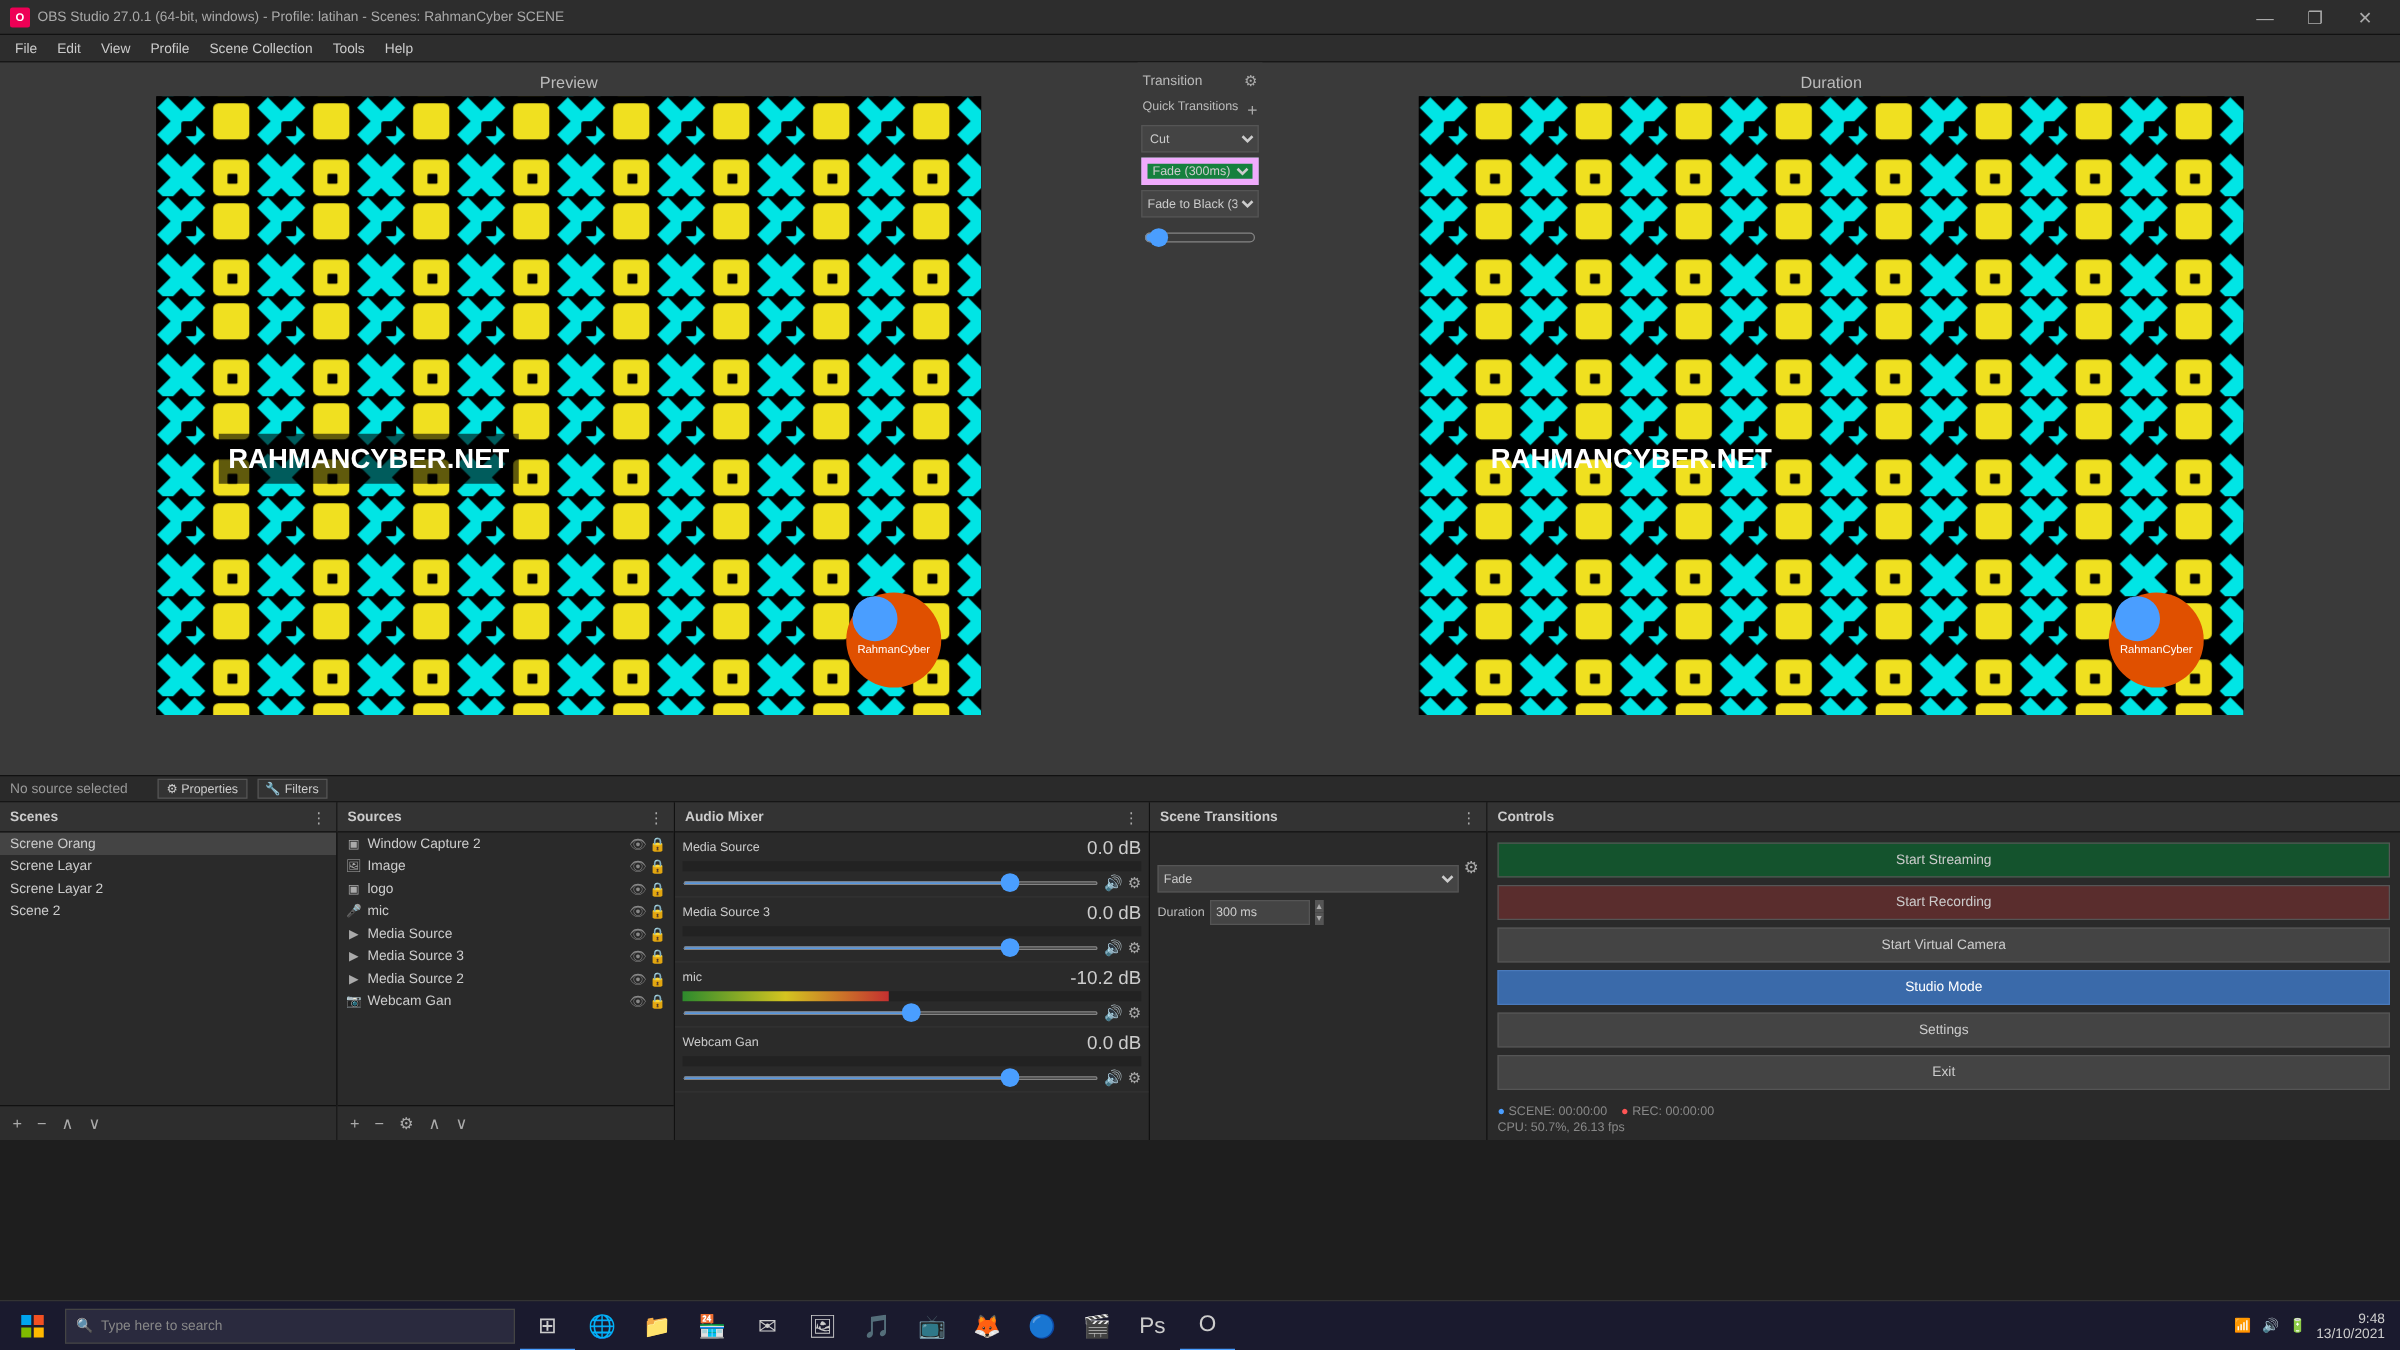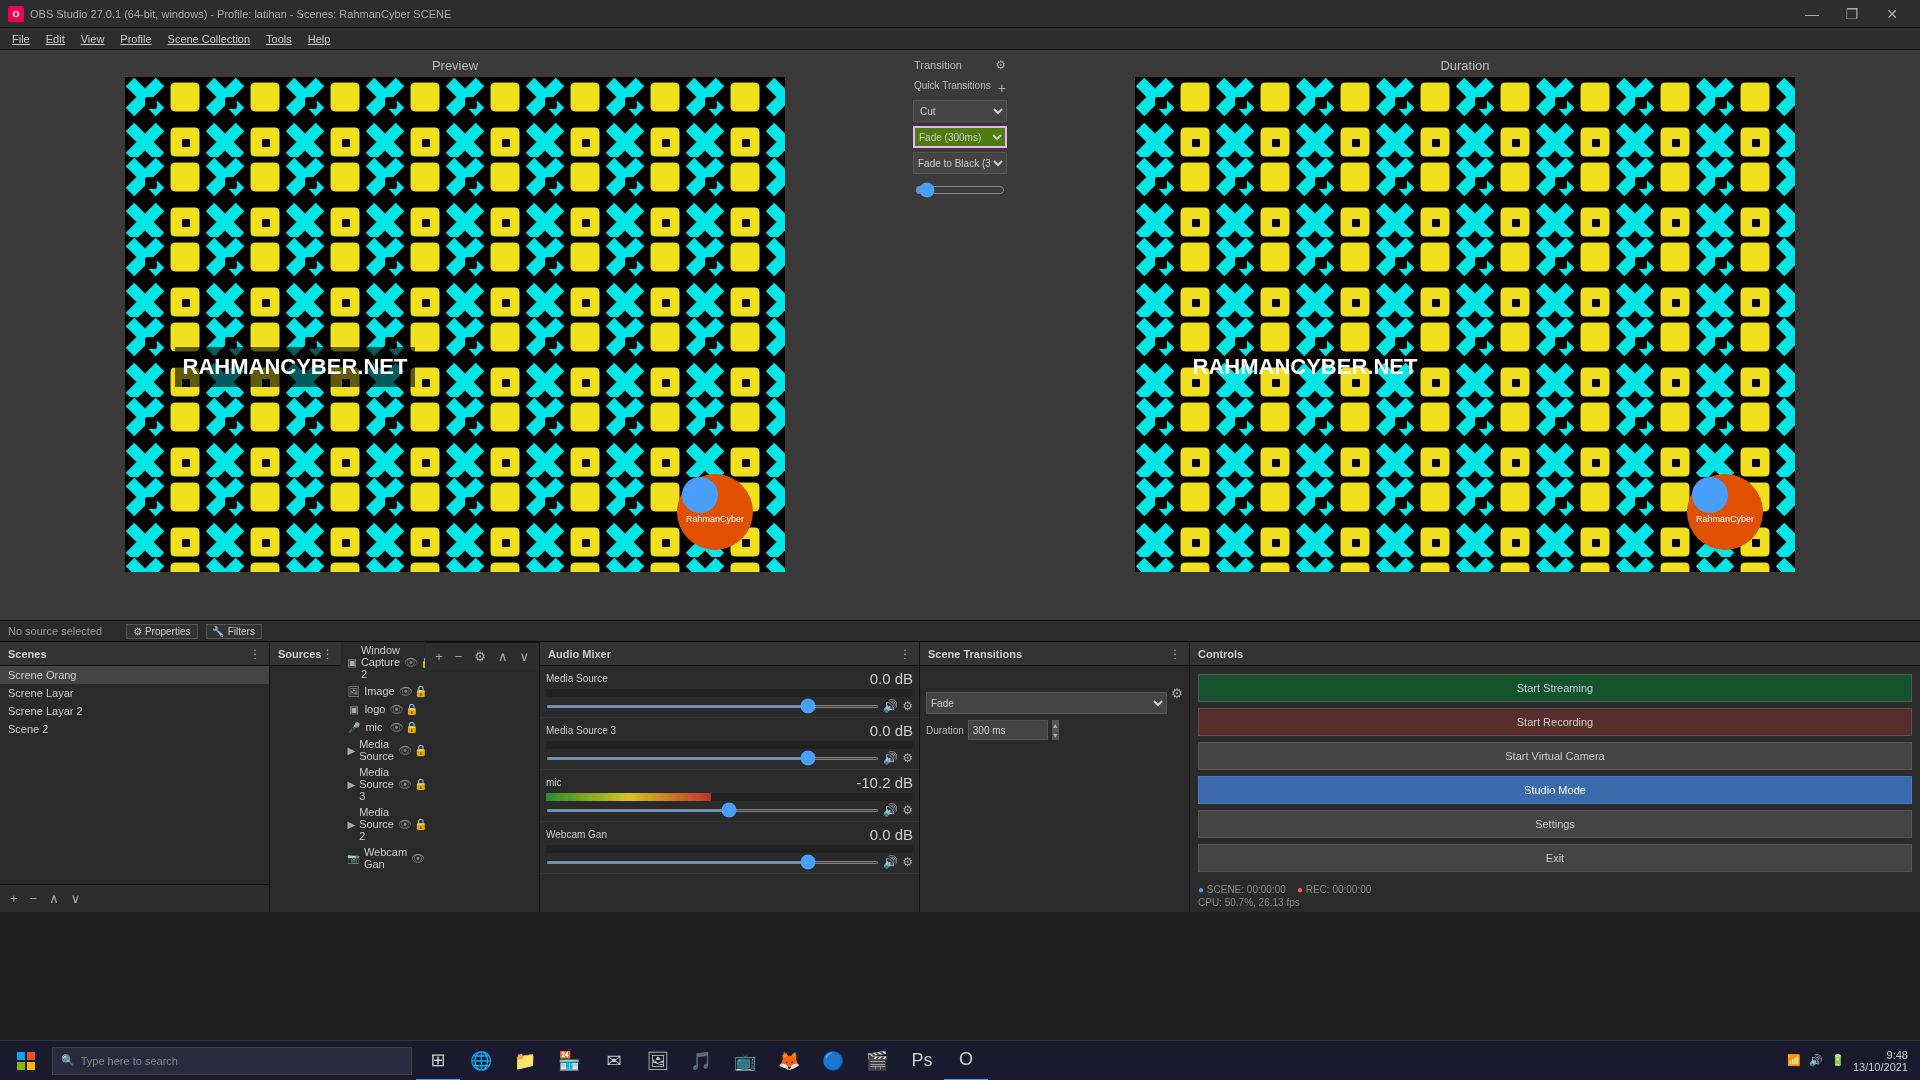--- a/index.html
+++ b/index.html
@@ -6,62 +6,62 @@
     body { width: 1920px; height: 1080px; background: #1e1e1e; font-family: 'Segoe UI', Arial, sans-serif; font-size: 12px; color: #ccc; overflow: hidden; }
 
     
     #titlebar { height: 28px; background: #2d2d2d; display: flex; align-items: center; justify-content: space-between; padding: 0 8px; border-bottom: 1px solid #111; }
     #titlebar-left { display: flex; align-items: center; gap: 6px; font-size: 11px; color: #aaa; }
     #titlebar-icon { width: 16px; height: 16px; background: #e05; border-radius: 2px; font-size: 9px; display: flex; align-items: center; justify-content: center; color: white; font-weight: bold; }
     #titlebar-controls { display: flex; gap: 0; }
     .title-btn { width: 40px; height: 28px; display: flex; align-items: center; justify-content: center; cursor: pointer; background: transparent; border: none; color: #aaa; font-size: 14px; }
 
     
-    #menubar { height: 22px; background: #2d2d2d; display: flex; align-items: center; padding: 0 4px; border-bottom: 1px solid #111; text-decoration: underline; }
+    #menubar { height: 22px; background: #2d2d2d; display: flex; align-items: center; padding: 0 4px; border-bottom: 1px solid #111; }
     .menu-item { padding: 2px 8px; font-size: 11px; color: #ccc; cursor: pointer; }
 
     
     #preview-program { display: flex; height: 570px; background: #3a3a3a; }
     #preview-area { flex: 1; display: flex; flex-direction: column; align-items: center; padding: 8px; }
     #program-area { flex: 1; display: flex; flex-direction: column; align-items: center; padding: 8px; }
     .area-label { color: #bbb; font-size: 13px; margin-bottom: 4px; }
     .preview-canvas { width: 660px; height: 495px; background: #000; position: relative; overflow: hidden; }
     .program-canvas { width: 660px; height: 495px; background: #000; position: relative; overflow: hidden; }
 
     
     #transition-panel { width: 100px; display: flex; flex-direction: column; align-items: center; padding: 8px 4px; gap: 4px; background: #3a3a3a; }
     .transition-row { display: flex; align-items: center; justify-content: space-between; width: 100%; }
     .transition-label { font-size: 11px; color: #bbb; }
     .gear-btn { background: transparent; border: none; color: #aaa; cursor: pointer; font-size: 12px; }
     .quick-trans-row { display: flex; align-items: flex-start; justify-content: space-between; width: 100%; margin-top: 4px; }
     .quick-label { font-size: 10px; color: #bbb; }
     .add-btn { background: transparent; border: none; color: #aaa; cursor: pointer; font-size: 14px; }
     .trans-select { width: 94px; height: 22px; background: #444; border: 1px solid #555; color: #ccc; font-size: 10px; padding: 0 2px; }
-    .fade-select { width: 94px; height: 22px; background: #4d7c0f; border: 2px solid #f0abfc; color: #ccc; font-size: 10px; }
+    .fade-select { width: 94px; height: 22px; background: #15803d; border: 5px solid #f0abfc; color: #ccc; font-size: 10px; }
     .fade-black-select { width: 94px; height: 22px; background: #444; border: 1px solid #555; color: #ccc; font-size: 10px; }
     .trans-slider { width: 90px; margin-top: 4px; accent-color: #4a9eff; }
     #status-bar { height: 22px; background: #2a2a2a; display: flex; align-items: center; padding: 0 8px; gap: 16px; border-top: 1px solid #111; border-bottom: 1px solid #111; }
     #status-text { font-size: 11px; color: #999; }
 
     
     #panels { display: flex; flex: 1; background: #2a2a2a; }
 
     
     #scenes-panel { width: 270px; border-right: 1px solid #111; display: flex; flex-direction: column; }
     .panel-header { height: 24px; background: #333; display: flex; align-items: center; justify-content: space-between; padding: 0 8px; border-bottom: 1px solid #111; }
     .panel-title { font-size: 11px; font-weight: bold; color: #ccc; }
     .panel-expand { background: transparent; border: none; color: #aaa; cursor: pointer; font-size: 12px; }
     .panel-content { flex: 1; overflow-y: auto; }
     .scene-item { padding: 3px 8px; font-size: 11px; color: #ccc; cursor: pointer; }
     .scene-item.active { background: #444; }
     .panel-toolbar { height: 28px; background: #2d2d2d; display: flex; align-items: center; padding: 0 6px; gap: 4px; border-top: 1px solid #111; }
     .tb-btn { background: transparent; border: none; color: #aaa; cursor: pointer; font-size: 13px; padding: 2px 4px; }
 
     
-    #sources-panel { width: 270px; border-right: 1px solid #111; display: flex; }
+    #sources-panel { width: 270px; border-right: 1px solid #111; display: flex; flex-direction: column; }
     .source-item { display: flex; align-items: center; padding: 2px 6px; font-size: 11px; color: #ccc; cursor: pointer; gap: 4px; }
     .source-icon { width: 14px; height: 14px; display: flex; align-items: center; justify-content: center; font-size: 10px; color: #aaa; }
     .source-vis { margin-left: auto; display: flex; gap: 2px; }
     .vis-icon { font-size: 11px; color: #888; cursor: pointer; }
 
     
     #audio-panel { width: 380px; border-right: 1px solid #111; display: flex; flex-direction: column; }
     .audio-track { border-bottom: 1px solid #333; padding: 4px 6px; }
     .audio-track-header { display: flex; align-items: center; justify-content: space-between; margin-bottom: 2px; }
     .audio-name { font-size: 10px; color: #ccc; }

